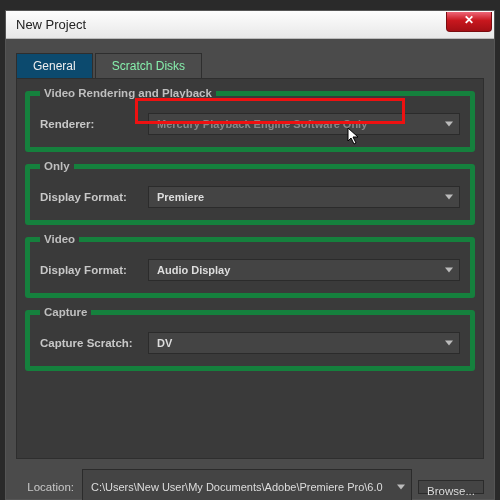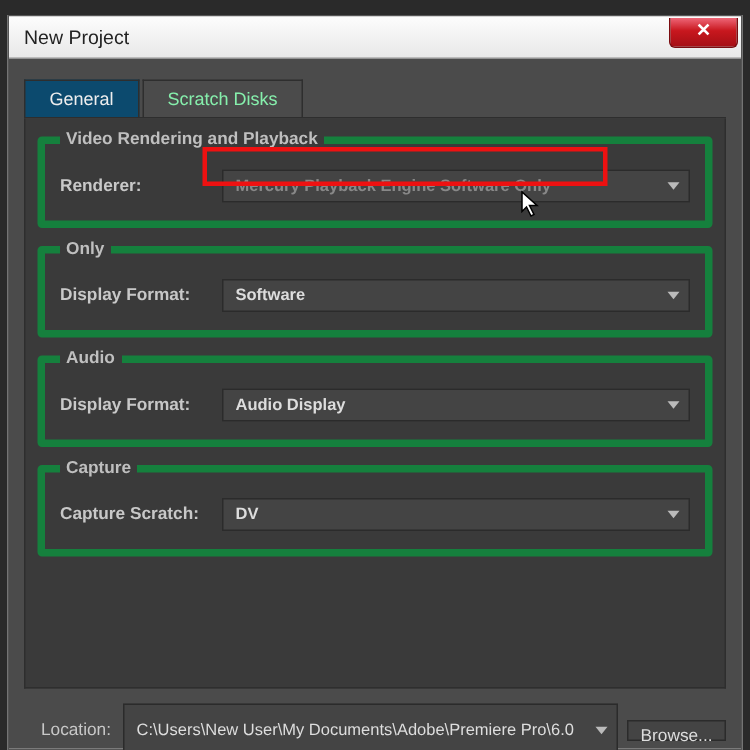--- a/index.html
+++ b/index.html
@@ -61,28 +61,28 @@
             <span class="dd-arrow"></span>
           </div>
         </div>
       </fieldset>
 
       <fieldset>
         <legend>Only</legend>
         <div class="row">
           <div class="row-label">Display Format:</div>
           <div class="dropdown">
-            <span>Software</span>
+            <span>Premiere</span>
             <span class="dd-arrow"></span>
           </div>
         </div>
       </fieldset>
 
       <fieldset>
-        <legend>Audio</legend>
+        <legend>Video</legend>
         <div class="row">
           <div class="row-label">Display Format:</div>
           <div class="dropdown">
             <span>Audio Display</span>
             <span class="dd-arrow"></span>
           </div>
         </div>
       </fieldset>
 
       <fieldset>

